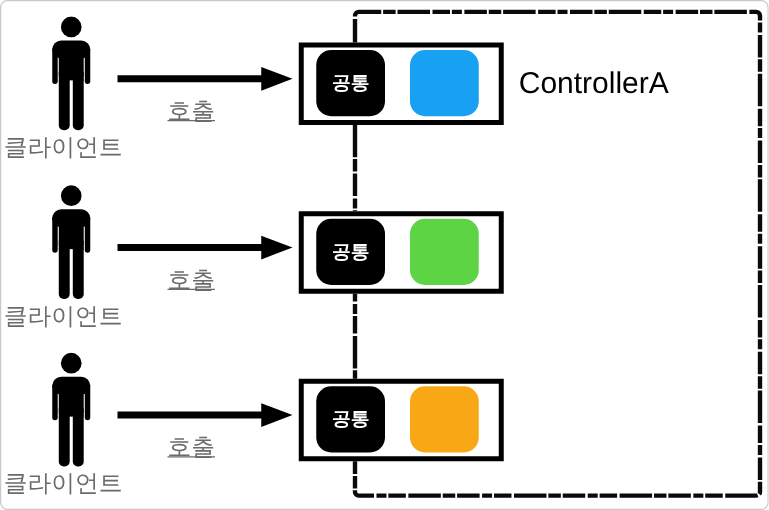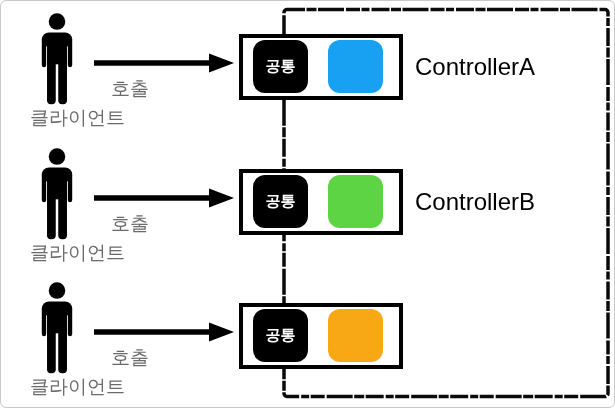--- a/index.html
+++ b/index.html
@@ -9,27 +9,27 @@
     box-sizing:border-box;
     font-family:"Liberation Sans", sans-serif;
   }
   .frame-svg { position:absolute; left:0; top:0; width:615px; height:408px; z-index:0; }
   .row { position:absolute; left:0; width:615px; height:135px; z-index:1; }
   .row.r1 { top:0px; }
   .row.r2 { top:135px; }
   .row.r3 { top:269px; }
   .person { position:absolute; left:27px; top:12px; width:58px; height:95px; }
   .client-label {
-    position:absolute; left:2px; top:104px; width:122px; text-align:right;
+    position:absolute; left:2px; top:104px; width:122px; text-align:left;
     font-size:19px; color:#6b6b6b; white-space:nowrap;
   }
   .arrow { position:absolute; left:90px; top:50px; width:145px; height:24px; }
   .call-label {
-    position:absolute; left:110px; top:75px; width:84px; 
-    font-size:19px; color:#6b6b6b;
+    position:absolute; left:110px; top:75px; width:84px; text-align:center;
+    font-size:19px; color:#6b6b6b;text-decoration:underline;
   }
   .controller-box {
     position:absolute; left:238px; top:33px; width:164px; height:66px;
     border:4px solid #000; background:#fff; box-sizing:border-box;
   }
   .common-box {
     position:absolute; left:10px; top:2px; width:55px; height:53px;
     background:#000; border-radius:12px; color:#fff;
     display:flex; align-items:center; justify-content:center;
     font-size:15px; font-weight:bold;
@@ -98,21 +98,20 @@
       <line x1="3" y1="12" x2="121" y2="12" stroke="#000" stroke-width="5.5"></line>
       <polygon points="118,2.5 143,12 118,21.5" fill="#000"></polygon>
     </svg>
     <div class="call-label">호출</div>
     <div class="controller-box">
       <div class="common-box">
         <span>공통</span>
       </div>
       <div class="module-box" style="background: rgb(92, 212, 68);"></div>
     </div>
-    <div class="controller-name">ControllerB</div>
   </div>
 
   <div class="row r3">
     <svg class="person" viewBox="0 0 60 100">
       <g fill="#000">
         <circle cx="30" cy="9" r="8.7"></circle>
         <rect x="14" y="20.5" width="32" height="15" rx="7.5"></rect>
         <rect x="19.5" y="23" width="21" height="28"></rect>
         <rect x="14" y="26" width="4.6" height="31" rx="2.3"></rect>
         <rect x="41.4" y="26" width="4.6" height="31" rx="2.3"></rect>

